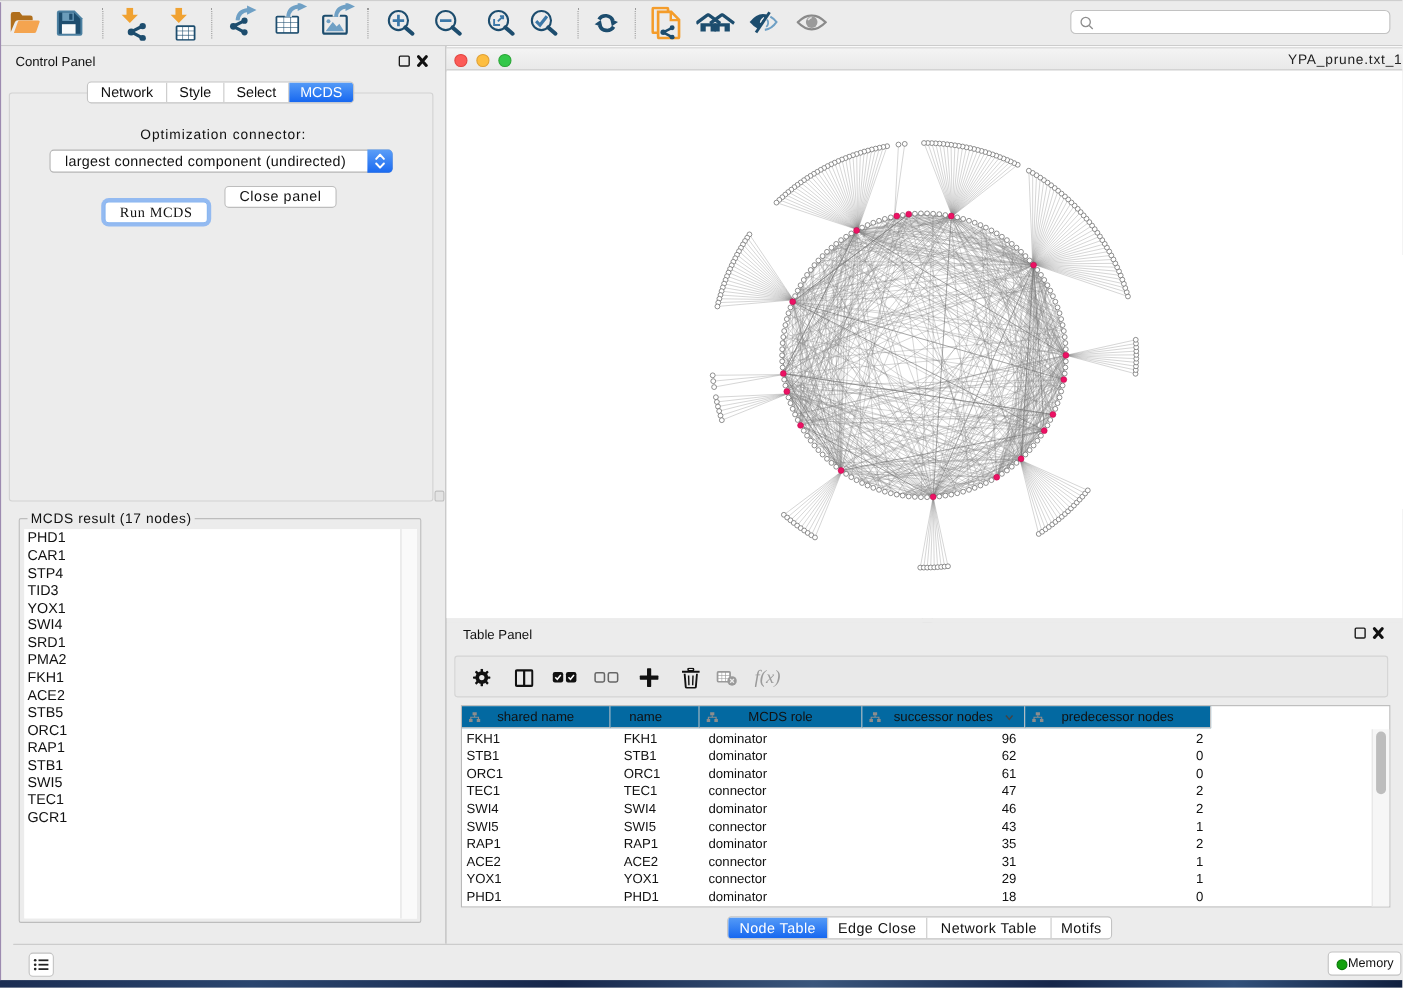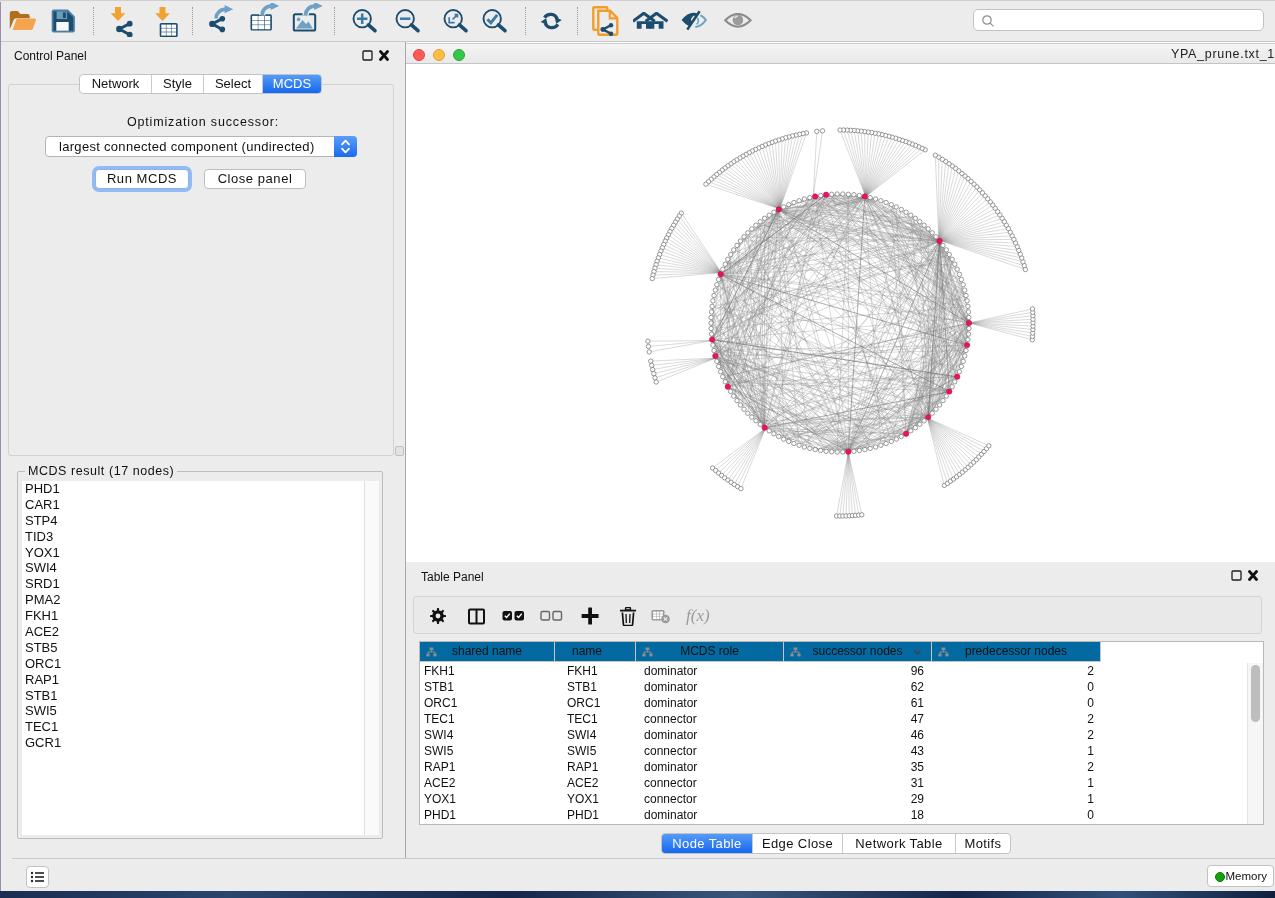--- a/index.html
+++ b/index.html
@@ -21,21 +21,21 @@
 .seg div{font-size:13px;color:#111;text-align:center;line-height:18px;border-right:1px solid #c9c9c9;}
 .seg div:last-child{border-right:none;}
 .seg div.sel{background:linear-gradient(#559bf7,#1667f0);color:#fff;}
 #tabs{left:78px;top:32px;height:20px;}
 #tabs div{line-height:18px;}
 #tabpane{position:absolute;left:7px;top:42px;width:386px;height:372px;border:1px solid #d2d2d2;border-radius:3px;}
 #optlabel{position:absolute;left:0;top:73px;width:404px;text-align:center;font-size:12.5px;letter-spacing:0.85px;color:#111;}
 #dropdown{position:absolute;left:44px;top:94px;width:312px;height:21px;background:#fff;border:1px solid #b4b4b4;border-radius:4px;font-size:13px;letter-spacing:0.3px;color:#111;line-height:19px;padding-left:13px;}
 #ddbtn{position:absolute;right:-1px;top:-1px;width:23px;height:21px;background:linear-gradient(#5b9ef7,#1a6af1);border-radius:0 4px 4px 0;}
 .btn{position:absolute;height:20px;background:#fff;border:1px solid #bdbdbd;border-radius:4px;font-size:13px;letter-spacing:0.55px;color:#111;text-align:center;line-height:18px;}
-#runbtn{left:94px;top:127px;width:94px;box-shadow:0 0 0 3px rgba(100,160,245,.65);border-color:#86b4f0;}
+#runbtn{left:94px;top:141px;width:94px;box-shadow:0 0 0 3px rgba(100,160,245,.65);border-color:#86b4f0;font-family:Liberation Serif, serif;}
 #closebtn{left:203px;top:127px;width:102px;}
 
 #grp{position:absolute;left:16px;top:429px;width:366px;height:368px;border:1px solid #bdbdbd;border-radius:2px;}
 #grplabel{position:absolute;left:7px;top:-8px;background:#ececec;padding:0 3px;font-size:12.5px;letter-spacing:0.55px;color:#111;}
 #listbox{position:absolute;left:4px;top:9px;width:357px;height:354px;background:#fff;}
 #listbox .li{font-size:13px;color:#111;height:15.9px;line-height:15.9px;padding-left:3px;}
 #listsb{position:absolute;right:0;top:0;width:15px;height:354px;background:#fafafa;border-left:1px solid #e0e0e0;}
 
 #vsplit{position:absolute;left:405px;top:42px;width:1px;height:816px;background:#a8a8a8;}
 #view{position:absolute;left:406px;top:42px;width:869px;height:520px;background:#fff;}
@@ -202,21 +202,21 @@
       <rect x="1" y="1" width="9" height="9" rx="1" fill="none" stroke="#1b1b1b" stroke-width="1.3"></rect>
       <path d="M18.5 1.5 L25.5 9.5 M25.5 1.5 L18.5 9.5" stroke="#111" stroke-width="2.8" stroke-linecap="round"></path>
     </svg>
   <div class="seg" id="tabs">
       <div style="width:72px">Network</div>
       <div style="width:52px">Style</div>
       <div style="width:59px">Select</div>
       <div class="sel" style="width:58px">MCDS</div>
     </div>
   <div id="tabpane"></div>
-  <div id="optlabel">Optimization successor:</div>
+  <div id="optlabel">Optimization connector:</div>
   <div id="dropdown">largest connected component (undirected)
     <div id="ddbtn"><svg width="23" height="21" viewBox="0 0 23 21">
           <path d="M8 8.4 L11.5 4.6 L15 8.4" fill="none" stroke="#fff" stroke-width="1.8" stroke-linecap="round" stroke-linejoin="round"></path>
           <path d="M8 12.6 L11.5 16.4 L15 12.6" fill="none" stroke="#fff" stroke-width="1.8" stroke-linecap="round" stroke-linejoin="round"></path>
         </svg></div>
   </div>
   <div class="btn" id="runbtn">Run MCDS</div>
   <div class="btn" id="closebtn">Close panel</div>
   <div id="grp">
     <div id="grplabel">MCDS result (17 nodes)</div>

